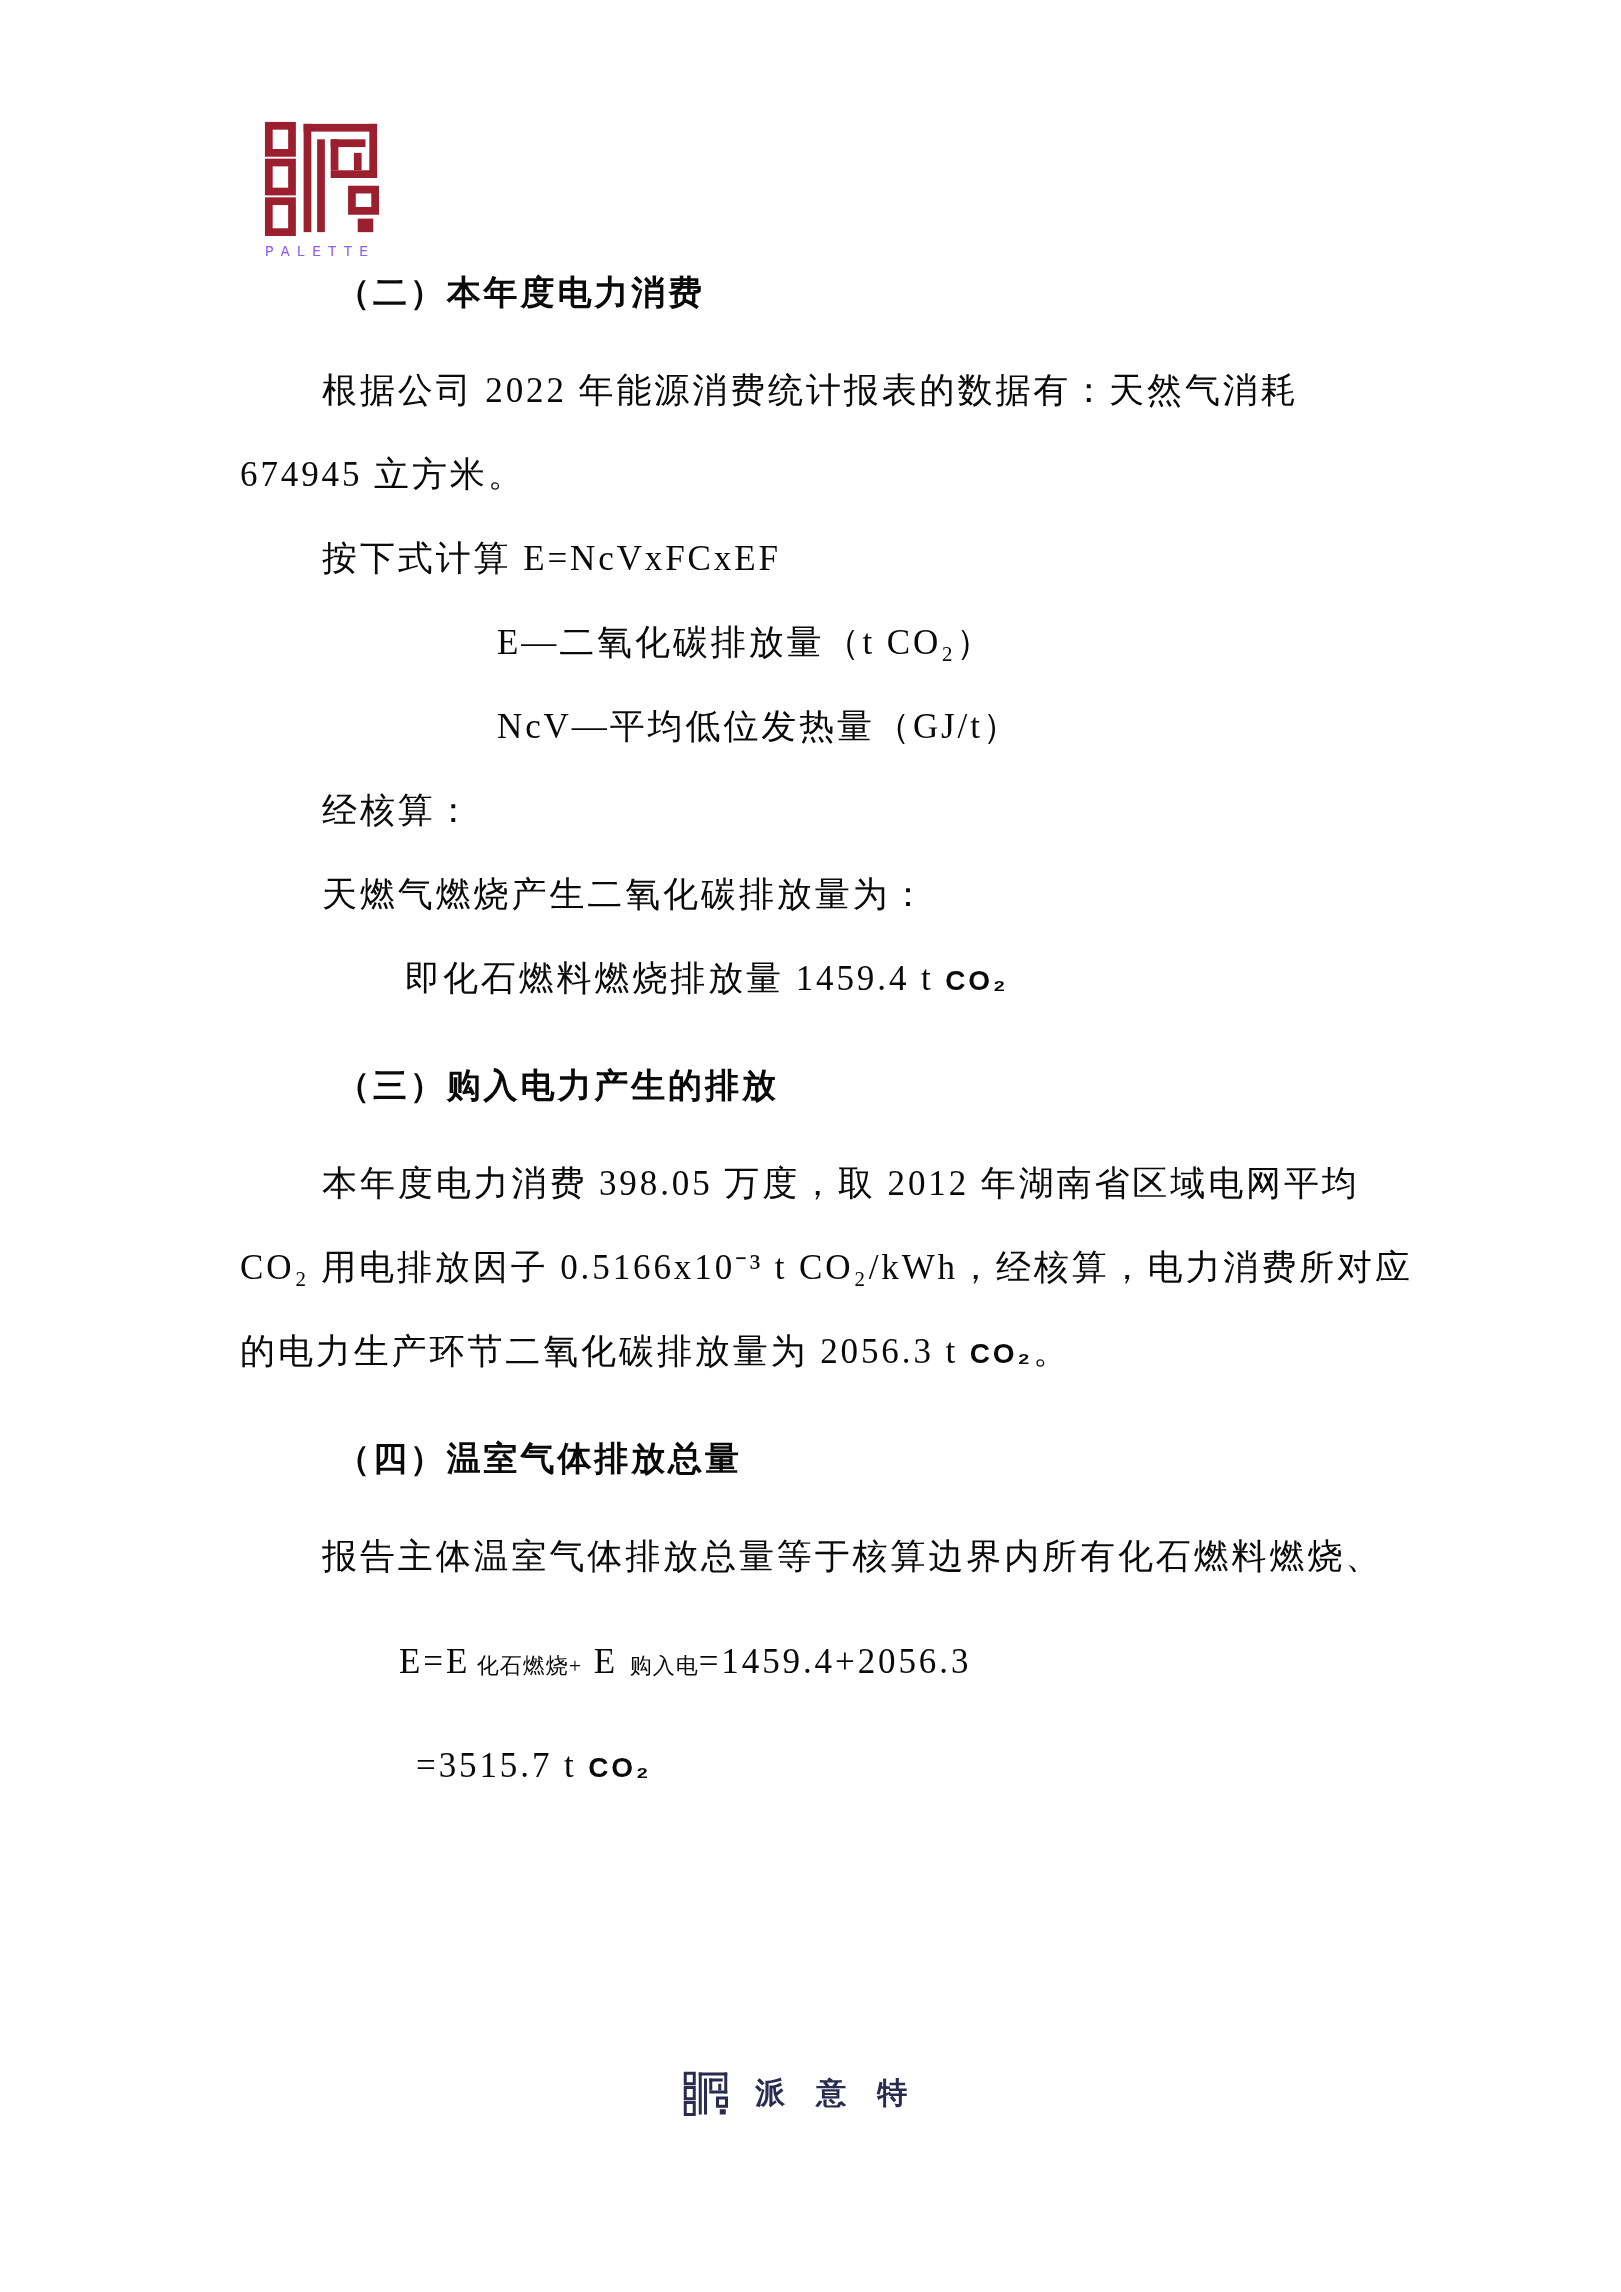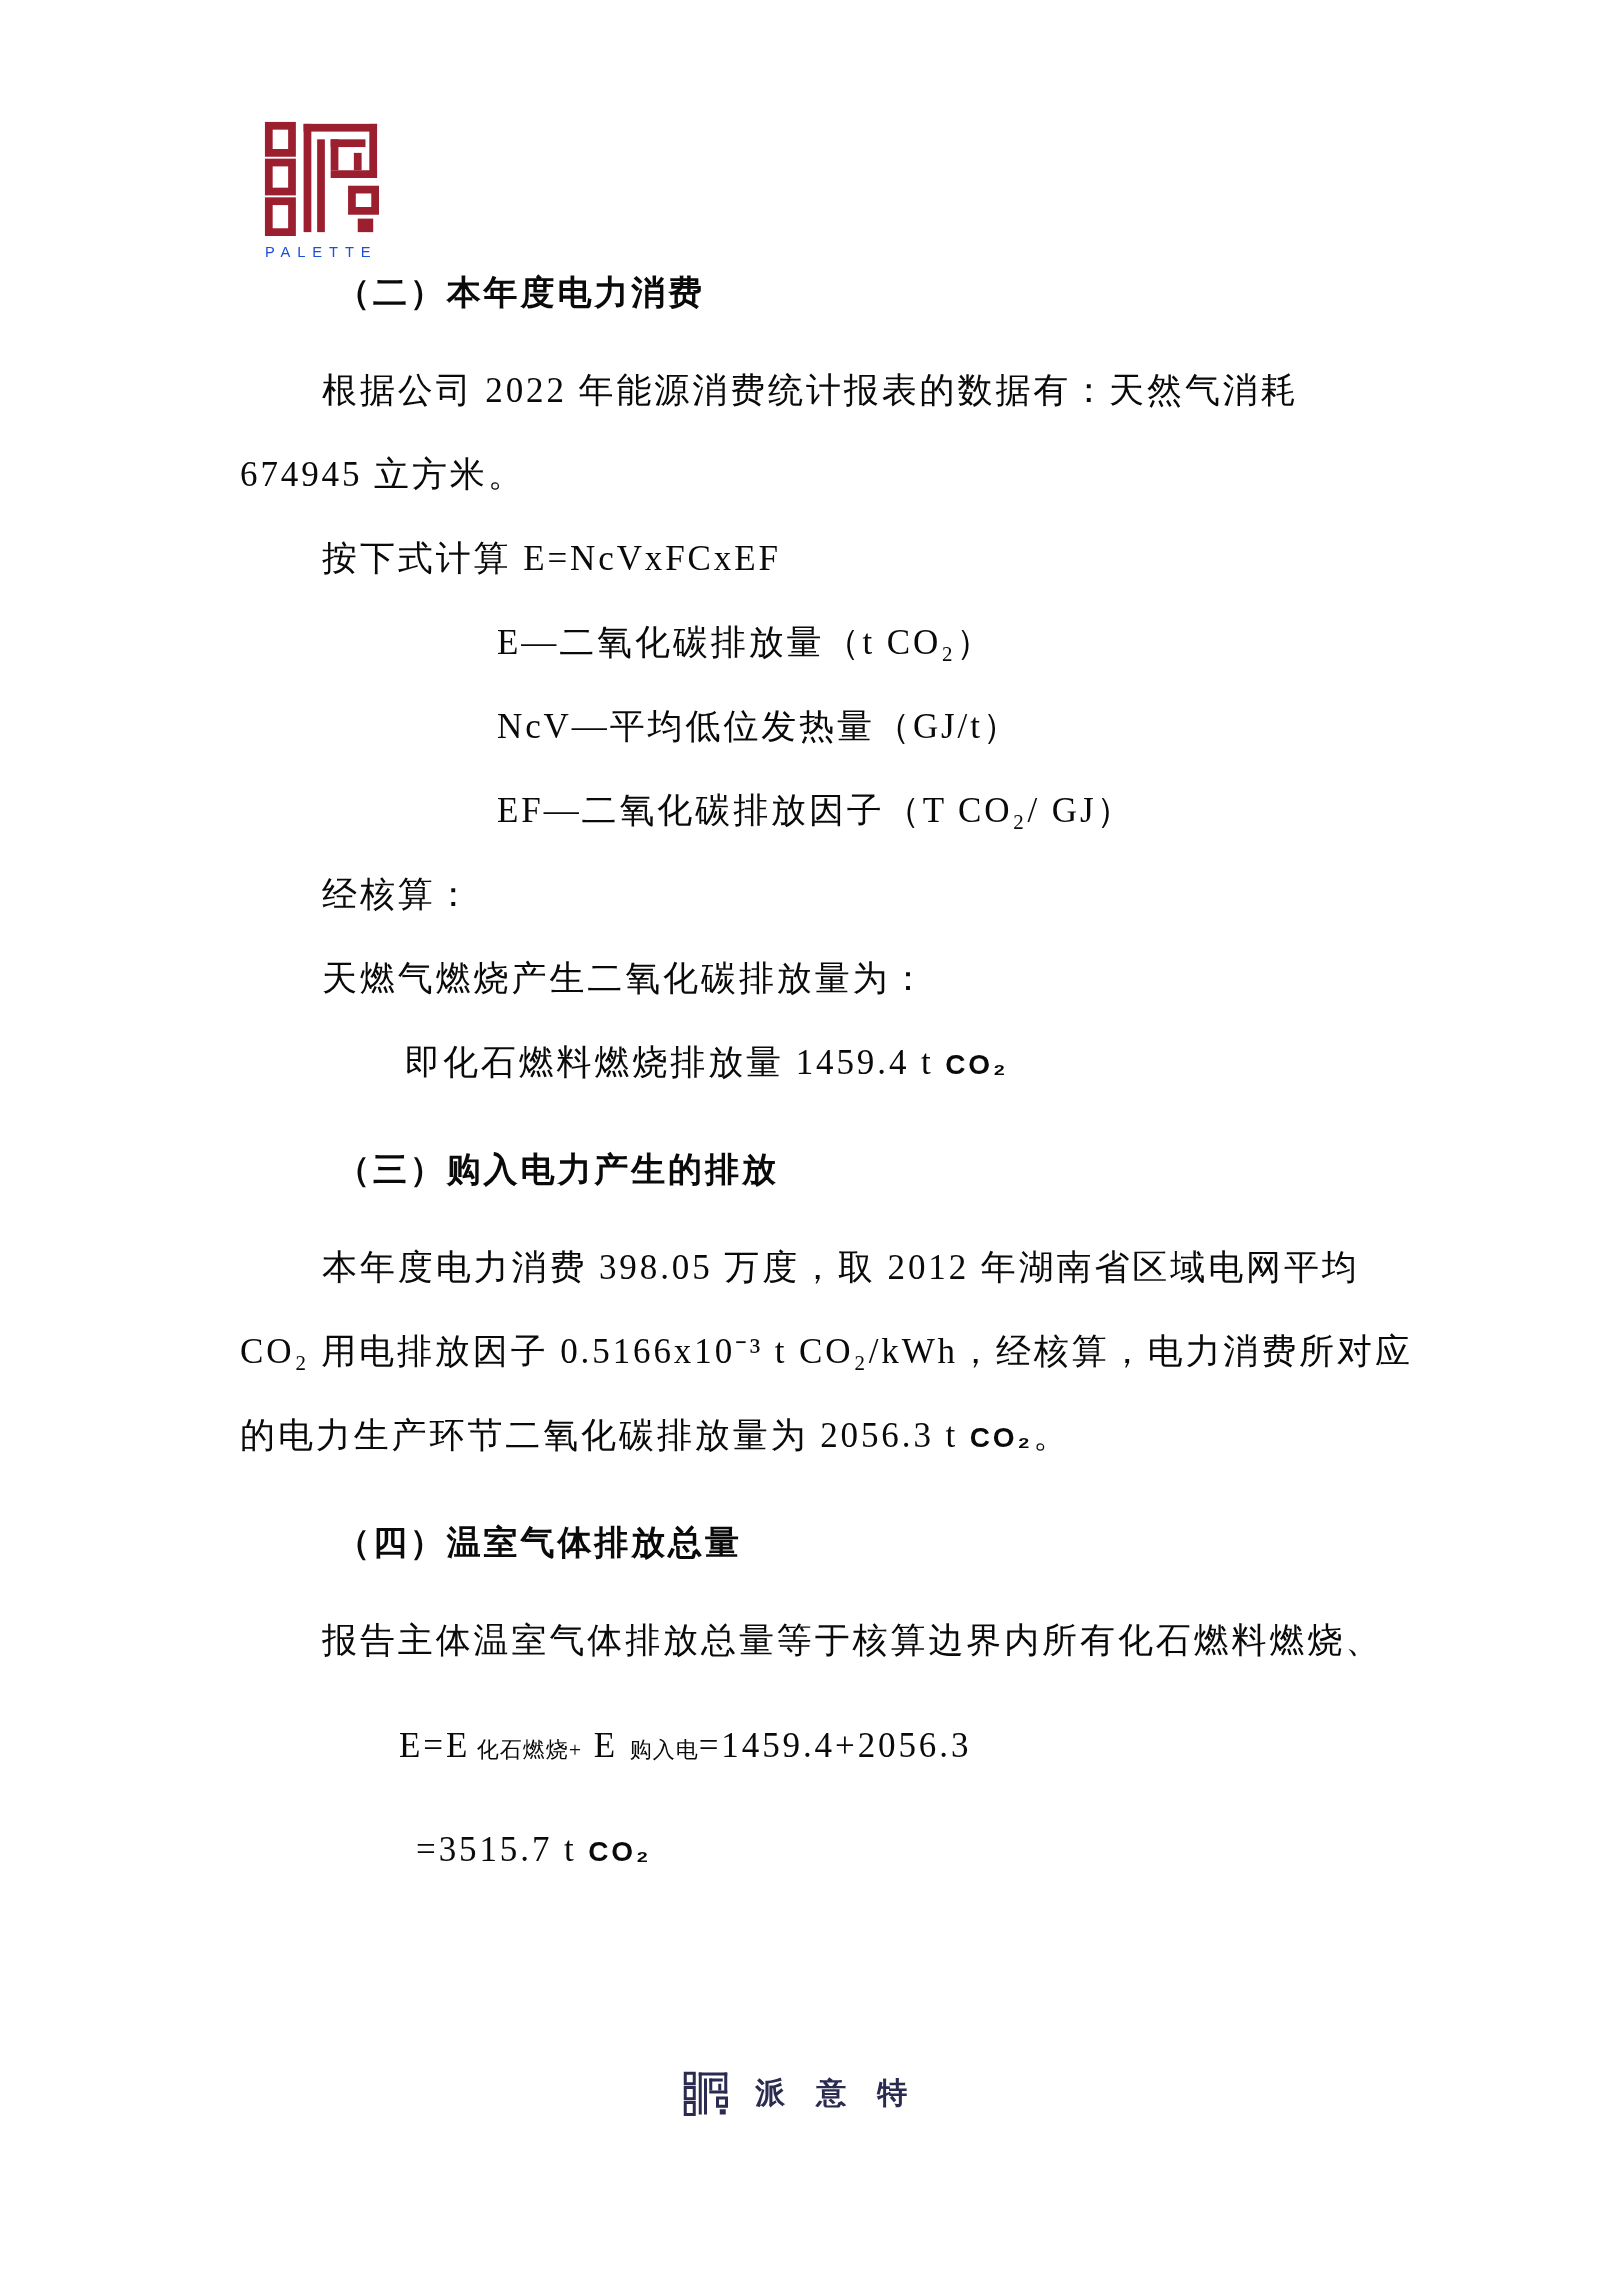--- a/index.html
+++ b/index.html
@@ -14,24 +14,24 @@
   }
 
   
   .logo {
     position:absolute; left:263px; top:118px; width:118px;
     color:#9c1f30;
   }
   .logo svg { display:block; }
   .wordmark {
     margin-top:5.9px;
-    font-family:Liberation Sans, sans-serif;
+    font-family:Liberation Mono, monospace;
     font-size:14.7px; font-weight:400;
     letter-spacing:6.9px;
-    color:#1d4ed8;
+    color:#8b5cf6;
     padding-left:2px;
     white-space:nowrap;
   }
 
   
   .content {
     position:absolute; left:240px; top:253px; width:1176px;
   }
   .line {
     height:84px; line-height:84px;
@@ -106,21 +106,20 @@
 
     <div class="heading">（二）本年度电力消费</div>
 
     <div class="line indent mt18">根据公司 2022 年能源消费统计报表的数据有：天然气消耗</div>
     <div class="line">674945 立方米。</div>
 
     <div class="line indent">按下式计算 E=NcVxFCxEF</div>
 
     <div class="line deep">E—二氧化碳排放量（t CO₂）</div>
     <div class="line deep">NcV—平均低位发热量（GJ/t）</div>
-    <div class="line deep">EF—二氧化碳排放因子（T CO₂/ GJ）</div>
 
     <div class="line indent">经核算：</div>
     <div class="line indent">天燃气燃烧产生二氧化碳排放量为：</div>
     <div class="line mid"><span>即化石燃料燃烧排放量 1459.4 t </span><span class="co2">CO₂</span></div>
 
     <div class="heading mt26">（三）购入电力产生的排放</div>
 
     <div class="line indent mt18">本年度电力消费 398.05 万度，取 2012 年湖南省区域电网平均</div>
     <div class="line">CO₂ 用电排放因子 0.5166x10⁻³ t CO₂/kWh，经核算，电力消费所对应</div>
     <div class="line"><span>的电力生产环节二氧化碳排放量为 2056.3 t </span><span class="co2">CO₂</span><span>。</span></div>

